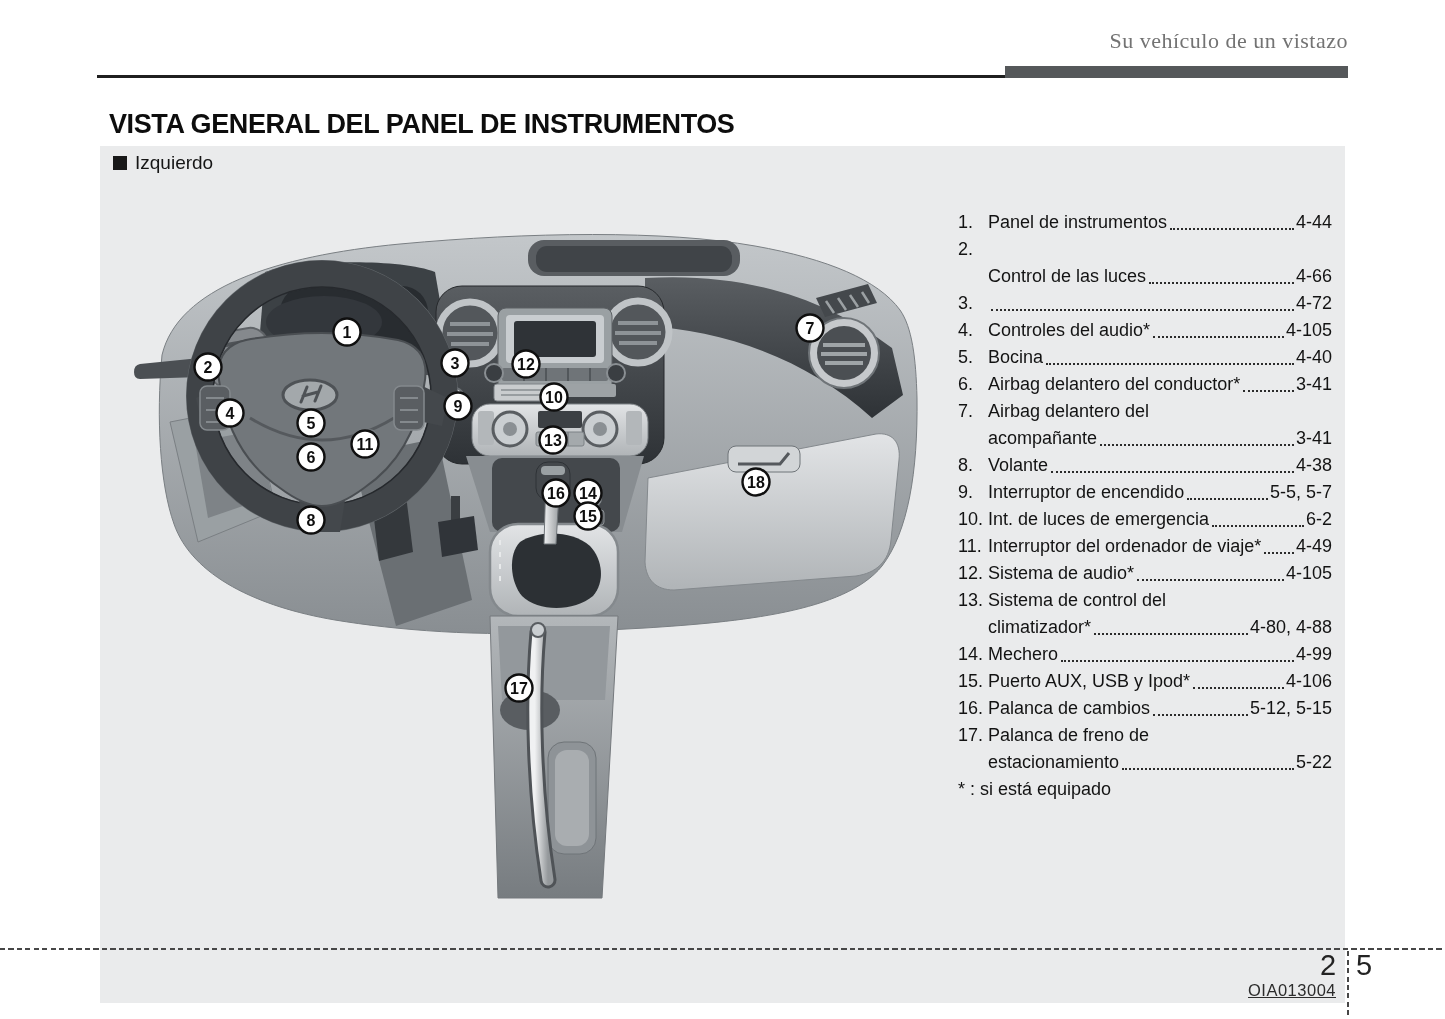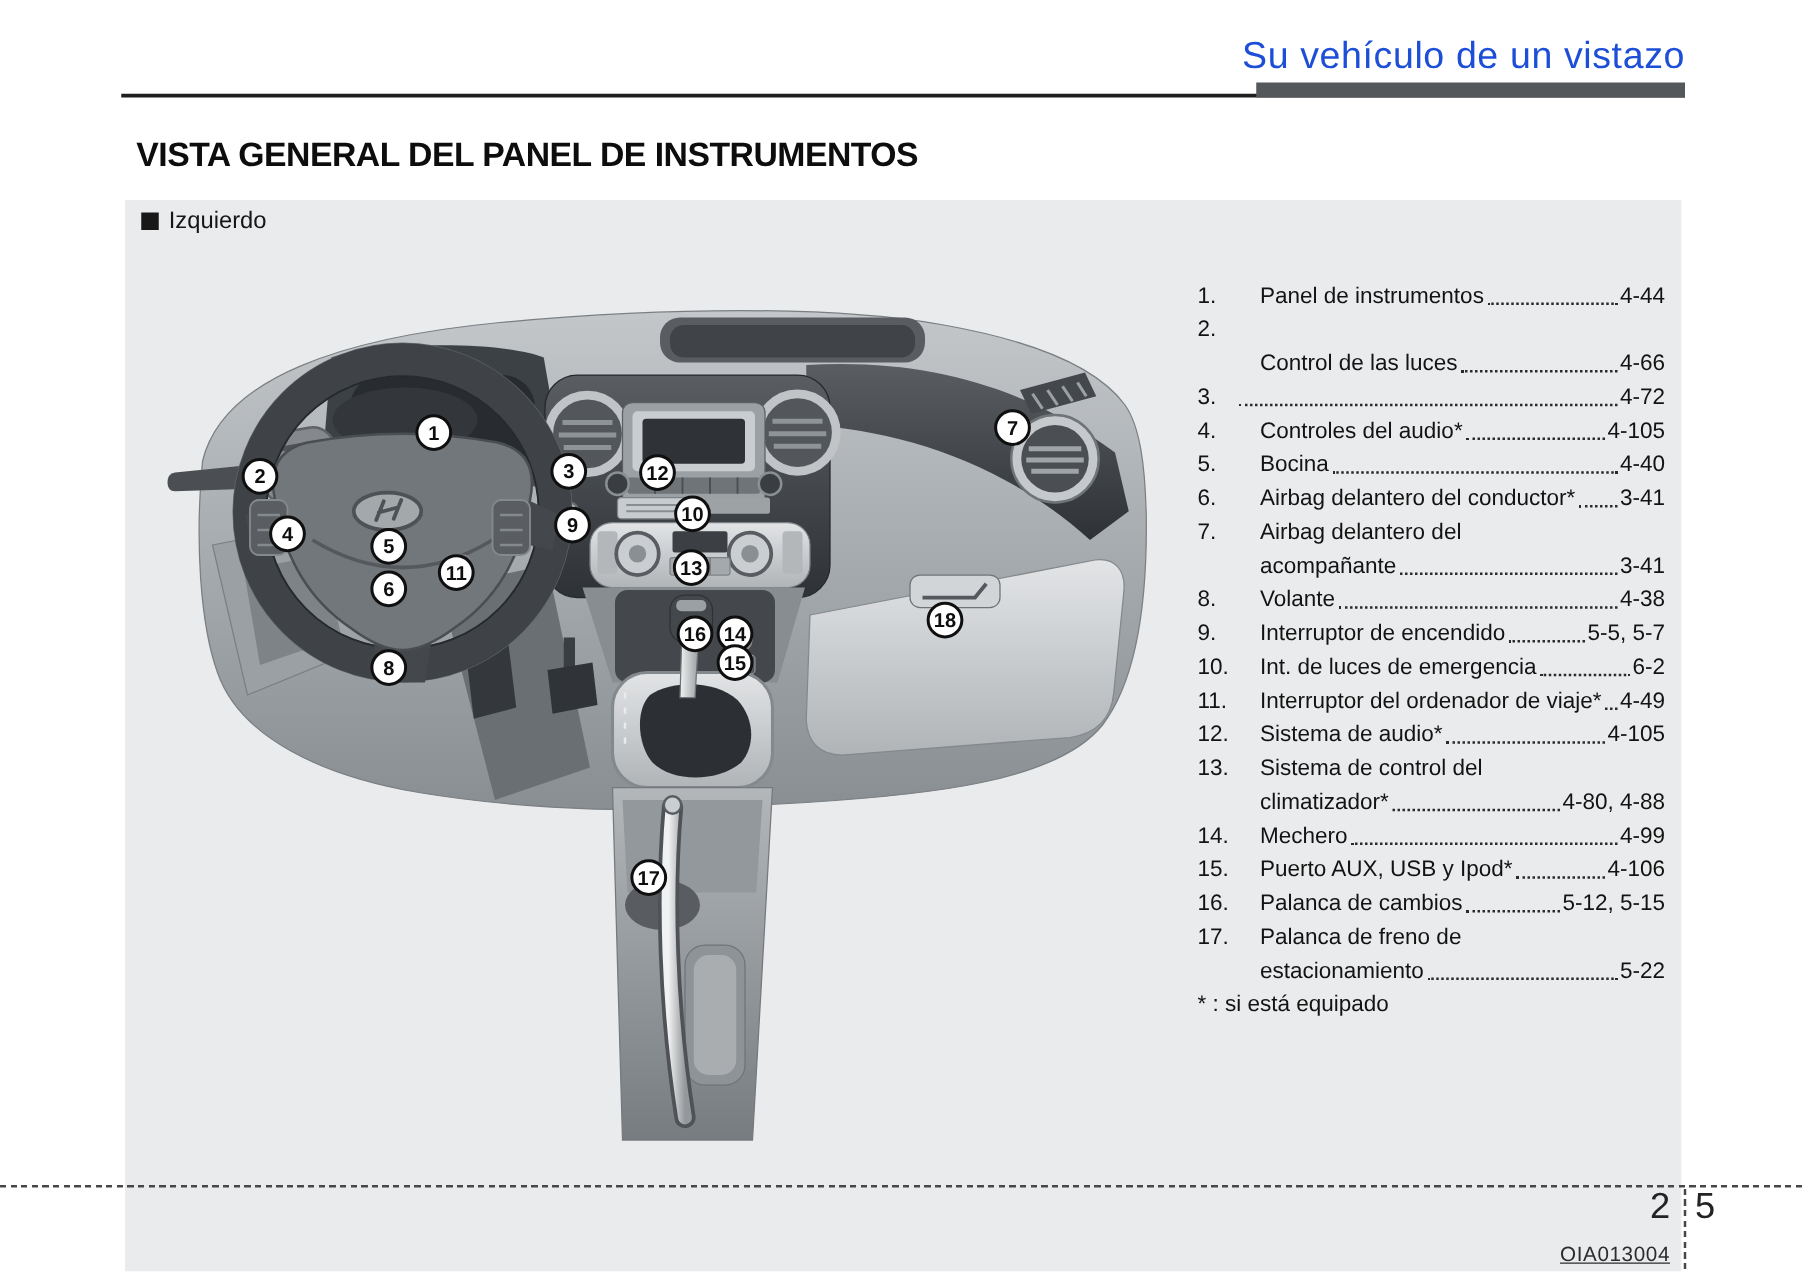--- a/index.html
+++ b/index.html
@@ -1,32 +1,32 @@
 <!DOCTYPE html>
 <html><head>
 <meta charset="utf-8">
 <style>
   html,body{margin:0;padding:0;background:#ffffff;}
   .page{position:relative;width:1445px;height:1019px;background:#ffffff;overflow:hidden;
         font-family:"Liberation Sans",sans-serif;color:#141414;}
-  .chapter-header{position:absolute;top:28px;right:97px;font-family:Liberation Sans, sans-serif;
-        font-size:30px;color:#1d4ed8;letter-spacing:0.5px;}
+  .chapter-header{position:absolute;top:28px;right:97px;font-family:Liberation Serif, serif;
+        font-size:22px;color:#737373;letter-spacing:0.5px;}
   .rule-thin{position:absolute;left:97px;top:75px;width:1251px;height:3px;background:#1f1f1f;}
   .rule-thick{position:absolute;left:1005px;top:66px;width:343px;height:12px;background:#55585a;}
   .page-title{position:absolute;left:97px;top:97px;margin:12px;font-size:27px;font-weight:bold;color:#0d0d0d;
         letter-spacing:-0.4px;white-space:nowrap;}
-  .figure-box{position:absolute;left:100px;top:160px;width:1245px;height:857px;background:#eaebec;}
+  .figure-box{position:absolute;left:100px;top:146px;width:1245px;height:857px;background:#eaebec;}
   .variant{position:absolute;left:13px;top:6px;display:flex;align-items:center;font-size:19px;color:#161616;}
   .variant .sq{display:inline-block;width:14px;height:14px;background:#181818;margin-right:8px;}
   .illus{position:absolute;left:0;top:34px;width:820px;height:721px;}
   #callouts text{font-family:"Liberation Sans",sans-serif;font-weight:bold;font-size:16px;fill:#0e0e0e;}
   .legend{position:absolute;left:858px;top:63px;width:374px;font-size:18px;color:#131313;}
   .lline{display:flex;align-items:baseline;height:27px;line-height:27px;white-space:nowrap;}
   .lnum{flex:none;width:30px;}
-  .ltext{flex:none;margin-left:20px;}
+  .ltext{flex:none;}
   .ldots{flex:1 1 0;min-width:0;align-self:flex-end;height:0;border-bottom:2.4px dotted #2b2b2b;
         margin:0 2px 6px 3px;overflow:hidden;}
   .lpage{flex:none;}
   .figcode{position:absolute;right:9px;bottom:3px;font-size:16.5px;color:#2c2c2c;letter-spacing:0.5px;text-decoration:underline;}
   .cut-h{position:absolute;left:0;top:948px;width:1445px;height:2px;
         background:repeating-linear-gradient(90deg,#474747 0 5px,transparent 5px 8.5px);}
   .cut-v{position:absolute;left:1347px;top:951px;width:2px;height:68px;
         background:repeating-linear-gradient(180deg,#474747 0 5px,transparent 5px 8.5px);}
   .pn{position:absolute;top:949px;font-size:29px;color:#232323;}
   .pn2{left:1320px;}

